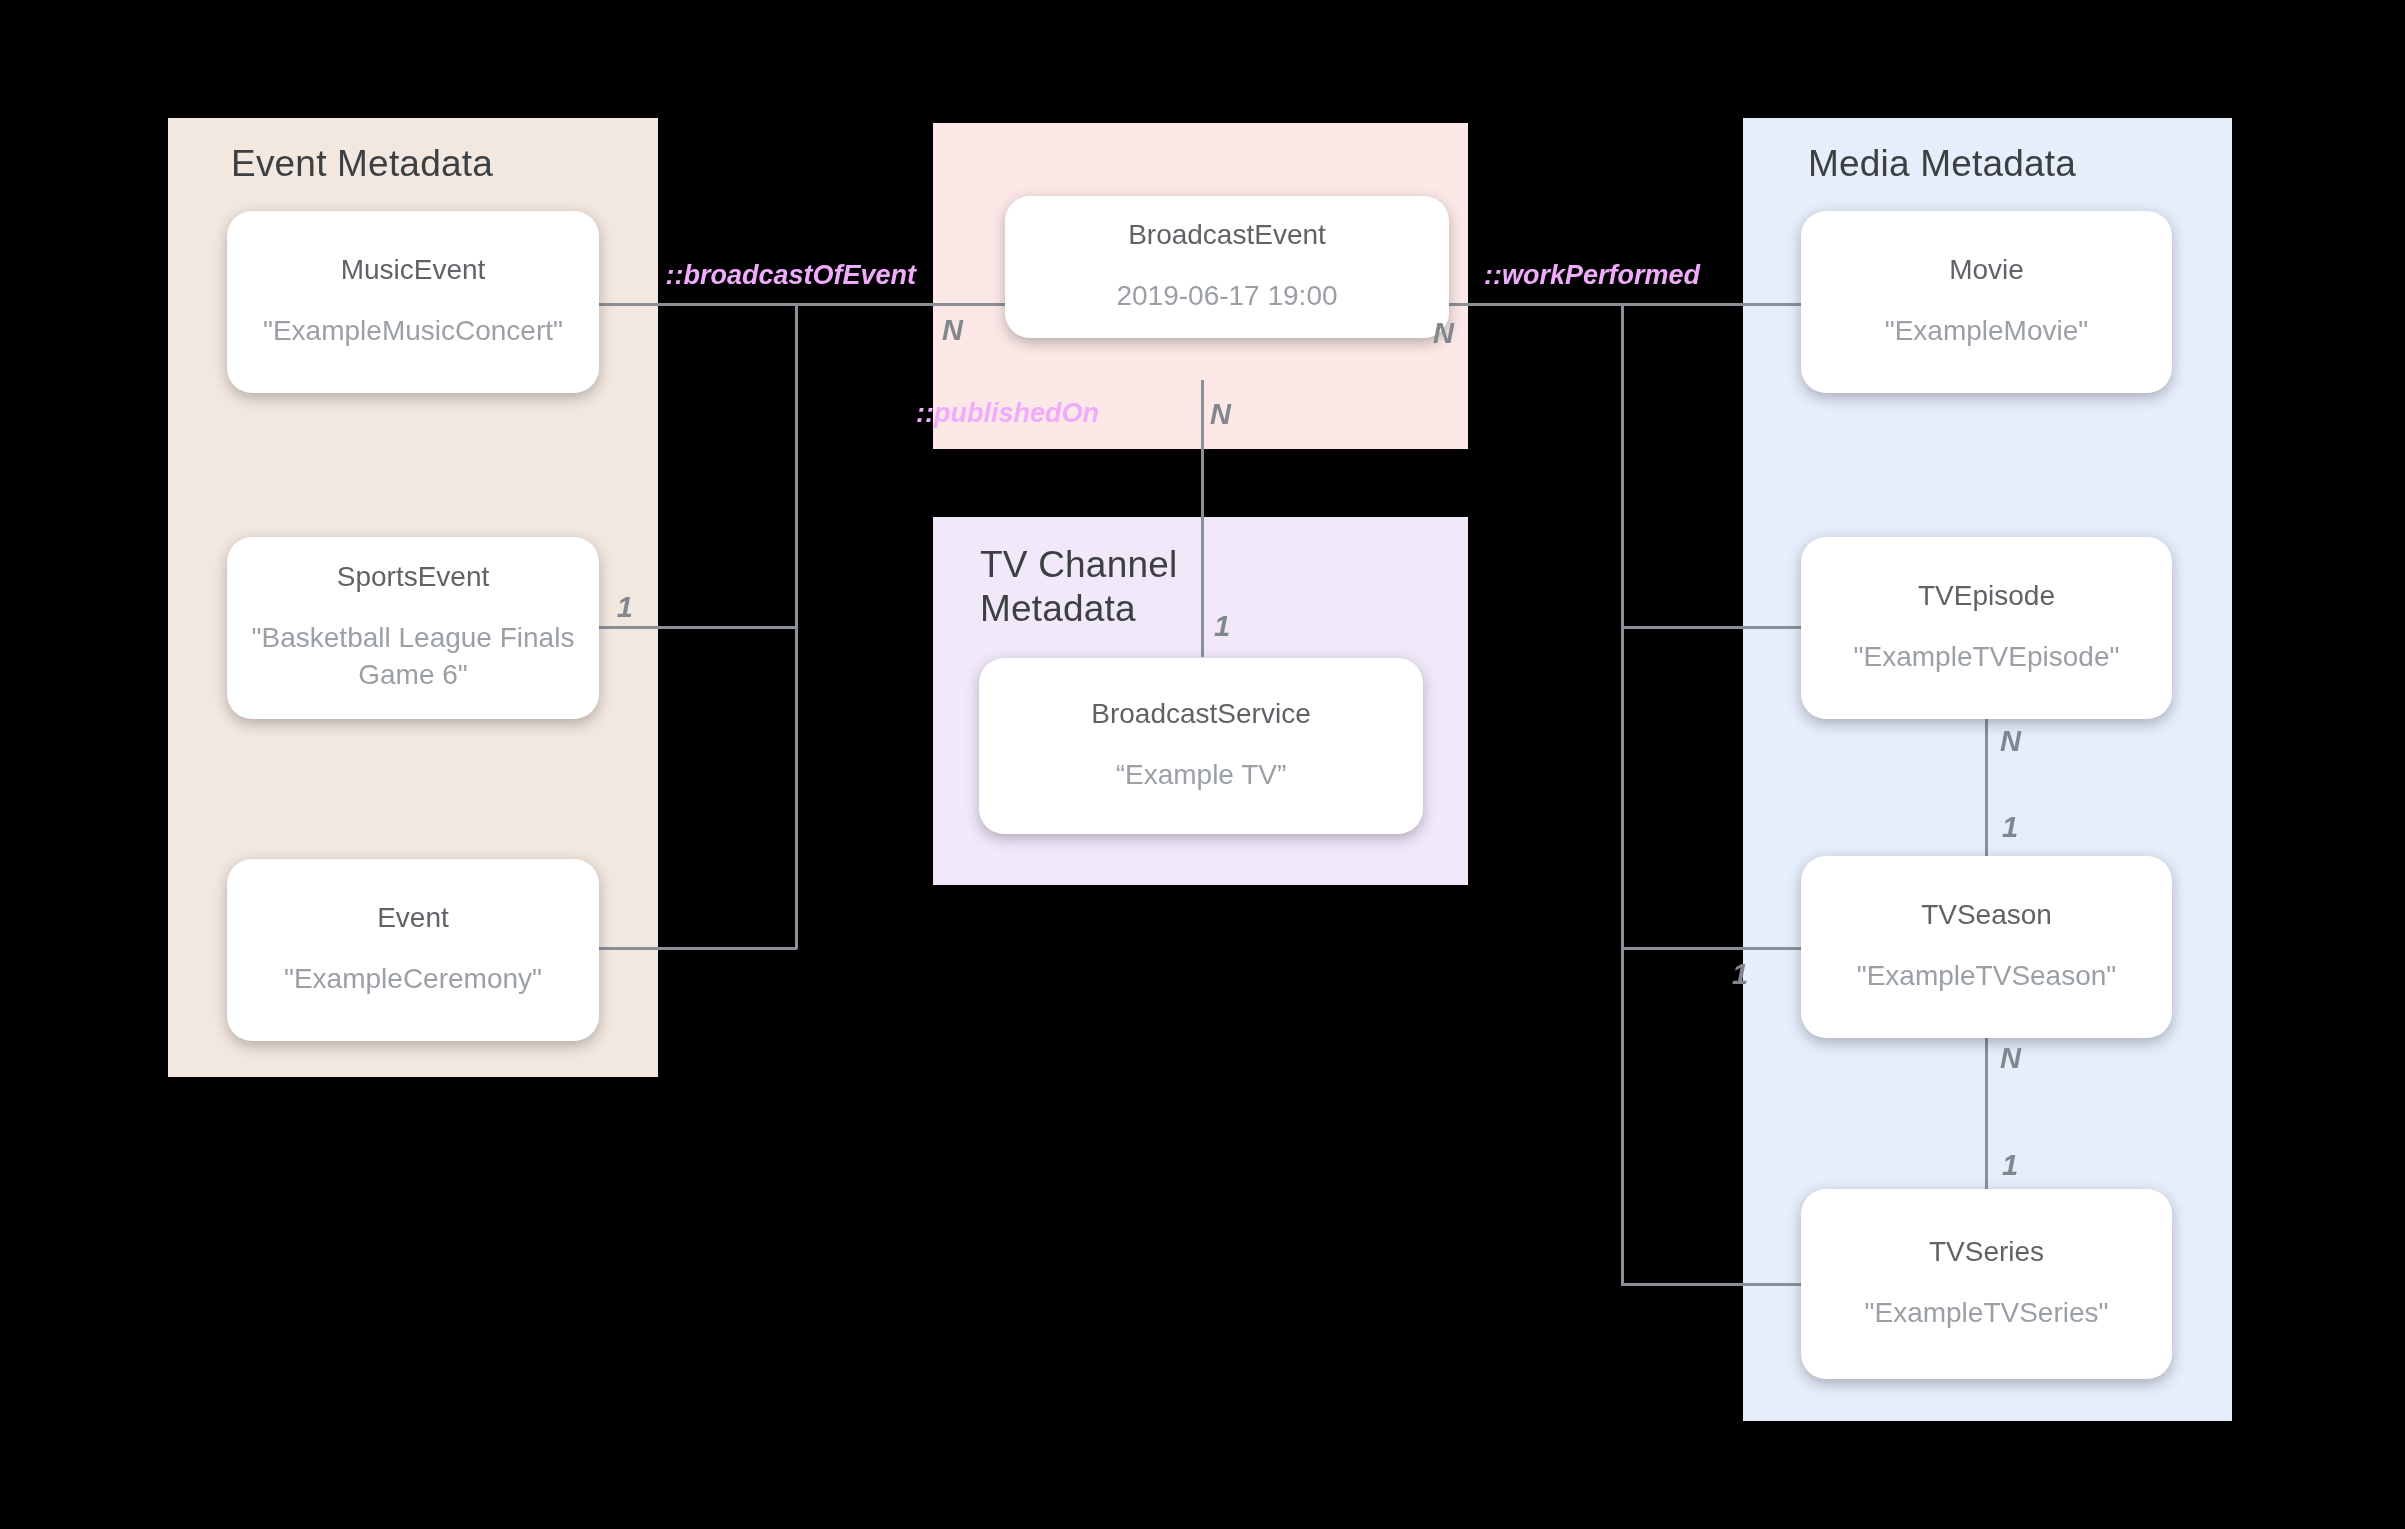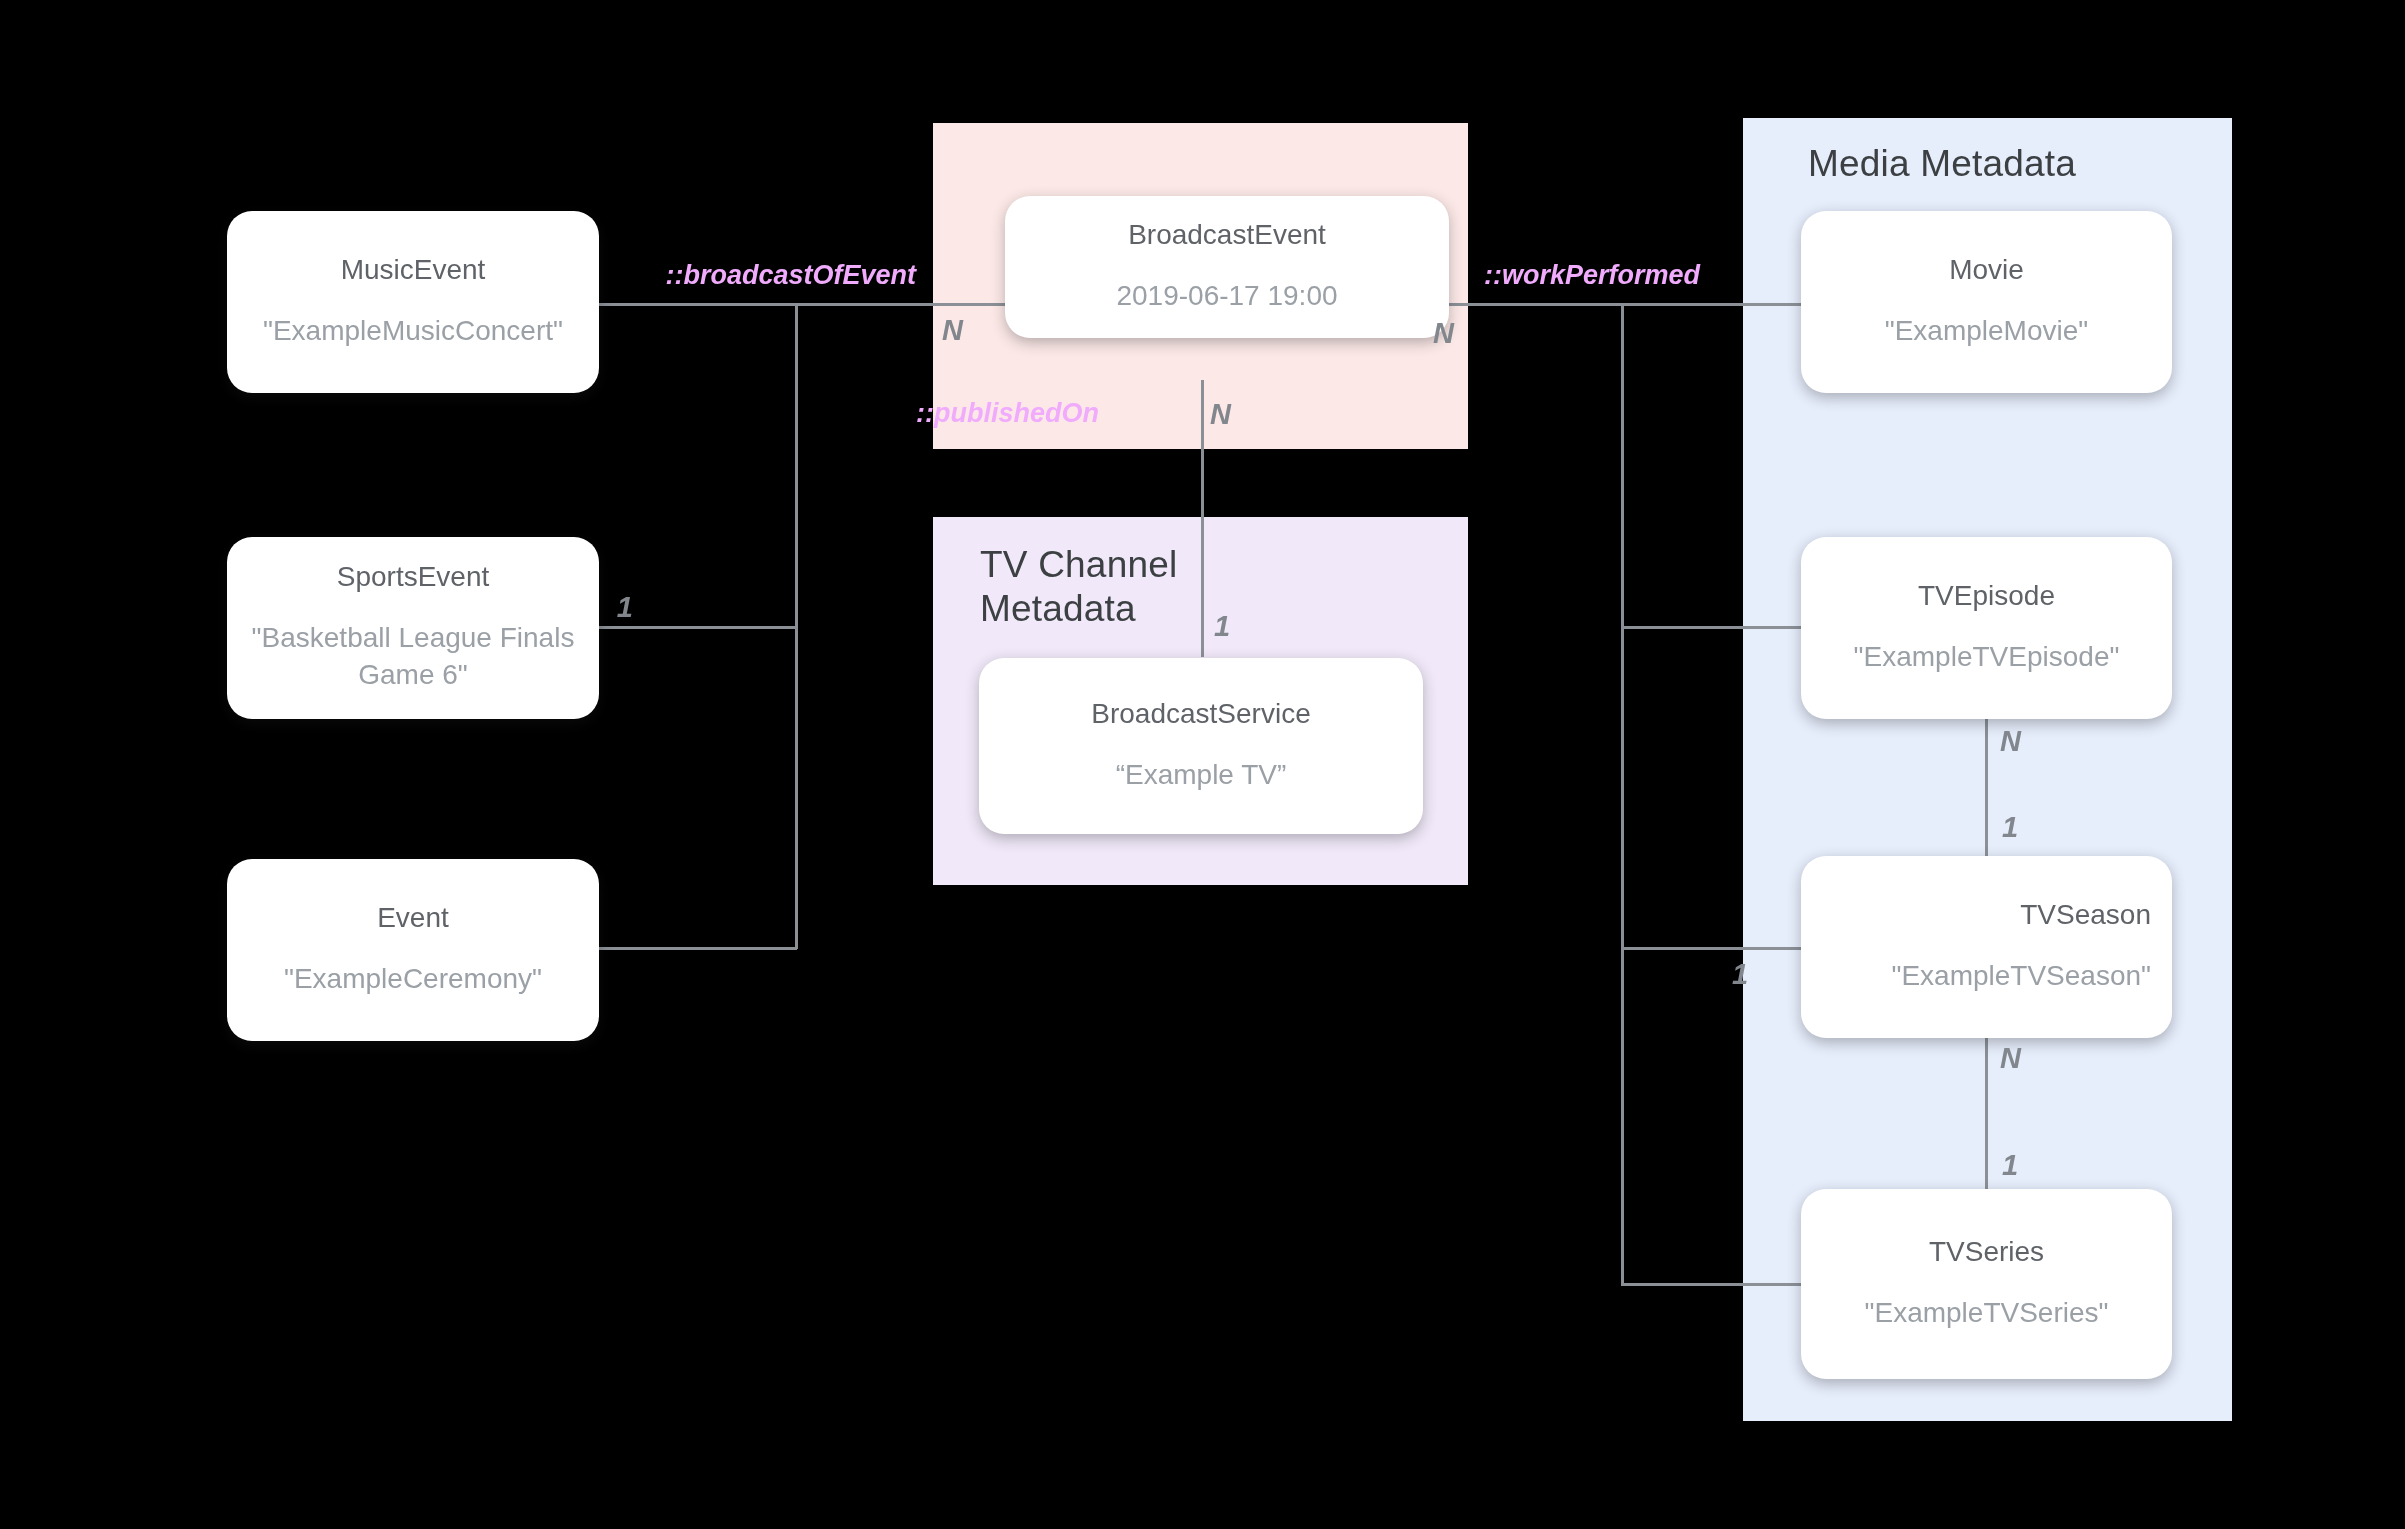--- a/index.html
+++ b/index.html
@@ -66,21 +66,21 @@
     color: #9aa0a6;
     line-height: 1.35;
   }
   .card-music    { left: 227px;  top: 211px;  width: 372px; height: 182px; }
   .card-sports   { left: 227px;  top: 537px;  width: 372px; height: 182px; }
   .card-eventcer { left: 227px;  top: 859px;  width: 372px; height: 182px; }
   .card-bevent   { left: 1005px; top: 196px;  width: 444px; height: 142px; }
   .card-bservice { left: 979px; top: 658px;  width: 444px; height: 176px; }
   .card-movie    { left: 1801px; top: 211px;  width: 371px; height: 182px; }
   .card-episode  { left: 1801px; top: 537px;  width: 371px; height: 182px; }
-  .card-season   { left: 1801px; top: 856px;  width: 371px; height: 182px; align-items: flex-end; }
+  .card-season   { left: 1801px; top: 856px;  width: 371px; height: 182px; }
   .card-series   { left: 1801px; top: 1189px; width: 371px; height: 190px; }
 
   .rel-label {
     position: absolute;
     font-size: 27px;
     font-style: italic;
     font-weight: 700;
     color: #f0abfc;
     white-space: nowrap;
   }
@@ -121,20 +121,23 @@
   .lbl-n-episode    { left: 2000px; top: 725px; }
   .lbl-1-season-top { left: 2002px; top: 811px; }
   .lbl-n-season     { left: 2000px; top: 1042px; }
   .lbl-1-series-top { left: 2002px; top: 1149px; }
 </style>
 </head>
 <body>
 
 <div id="canvas">
 
+  <div class="panel panel-event">
+    <div class="panel-title">Event Metadata</div>
+  </div>
   <div class="panel panel-broadcast"></div>
   <div class="panel panel-tv">
     <div class="panel-title">TV Channel
 Metadata</div>
   </div>
   <div class="panel panel-media">
     <div class="panel-title">Media Metadata</div>
   </div>
 
   <div class="edge h edge-main-h"></div>

